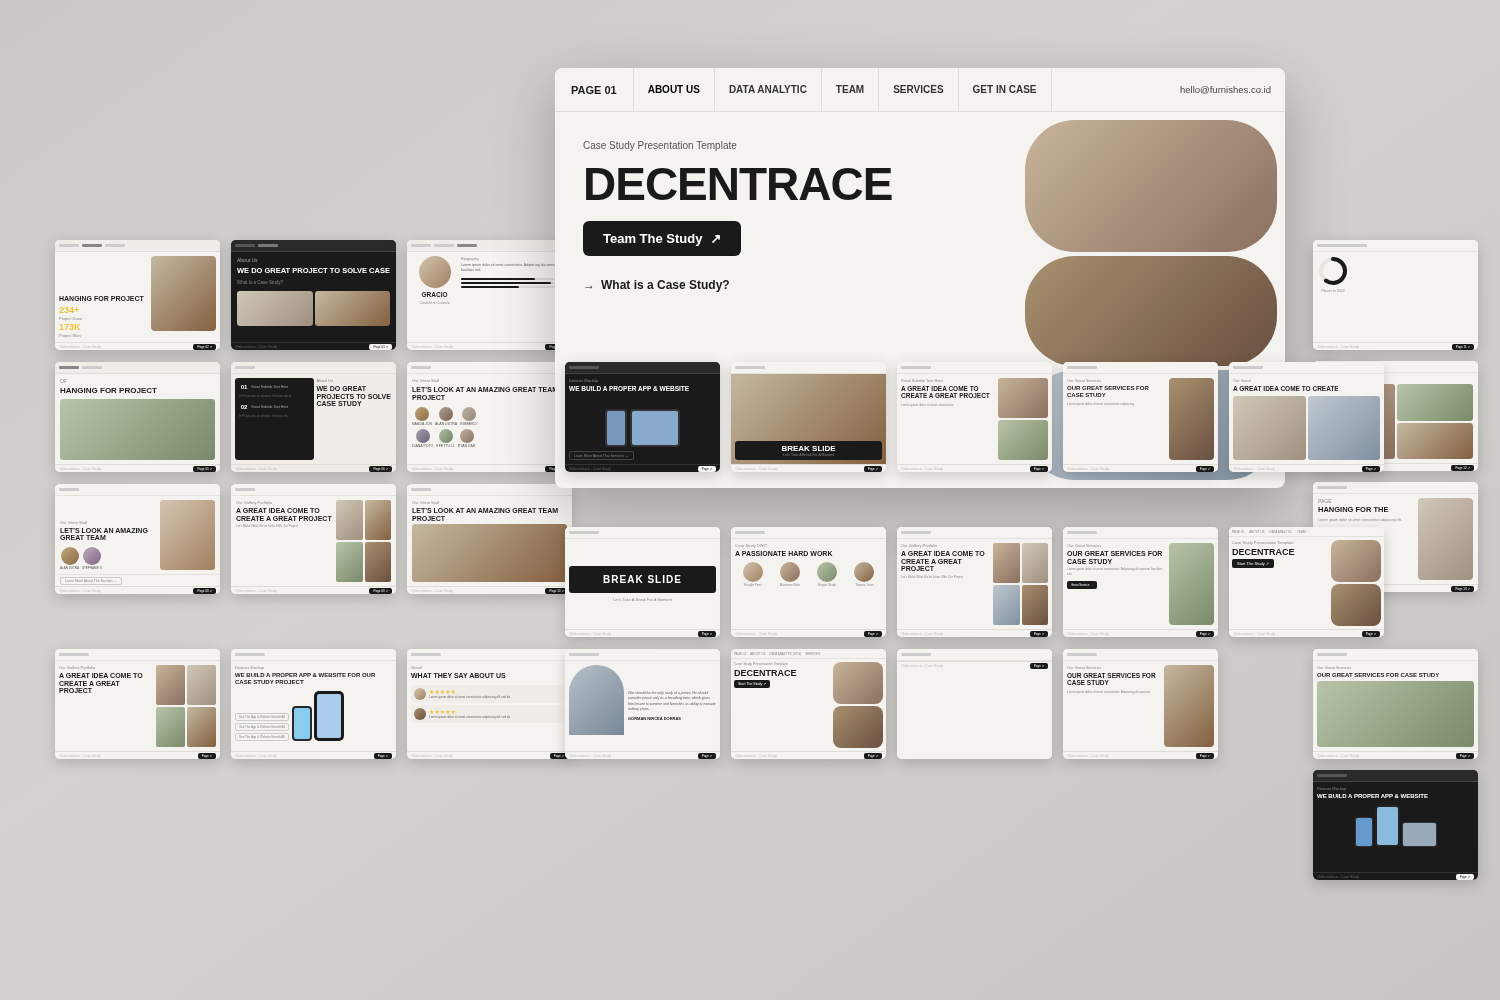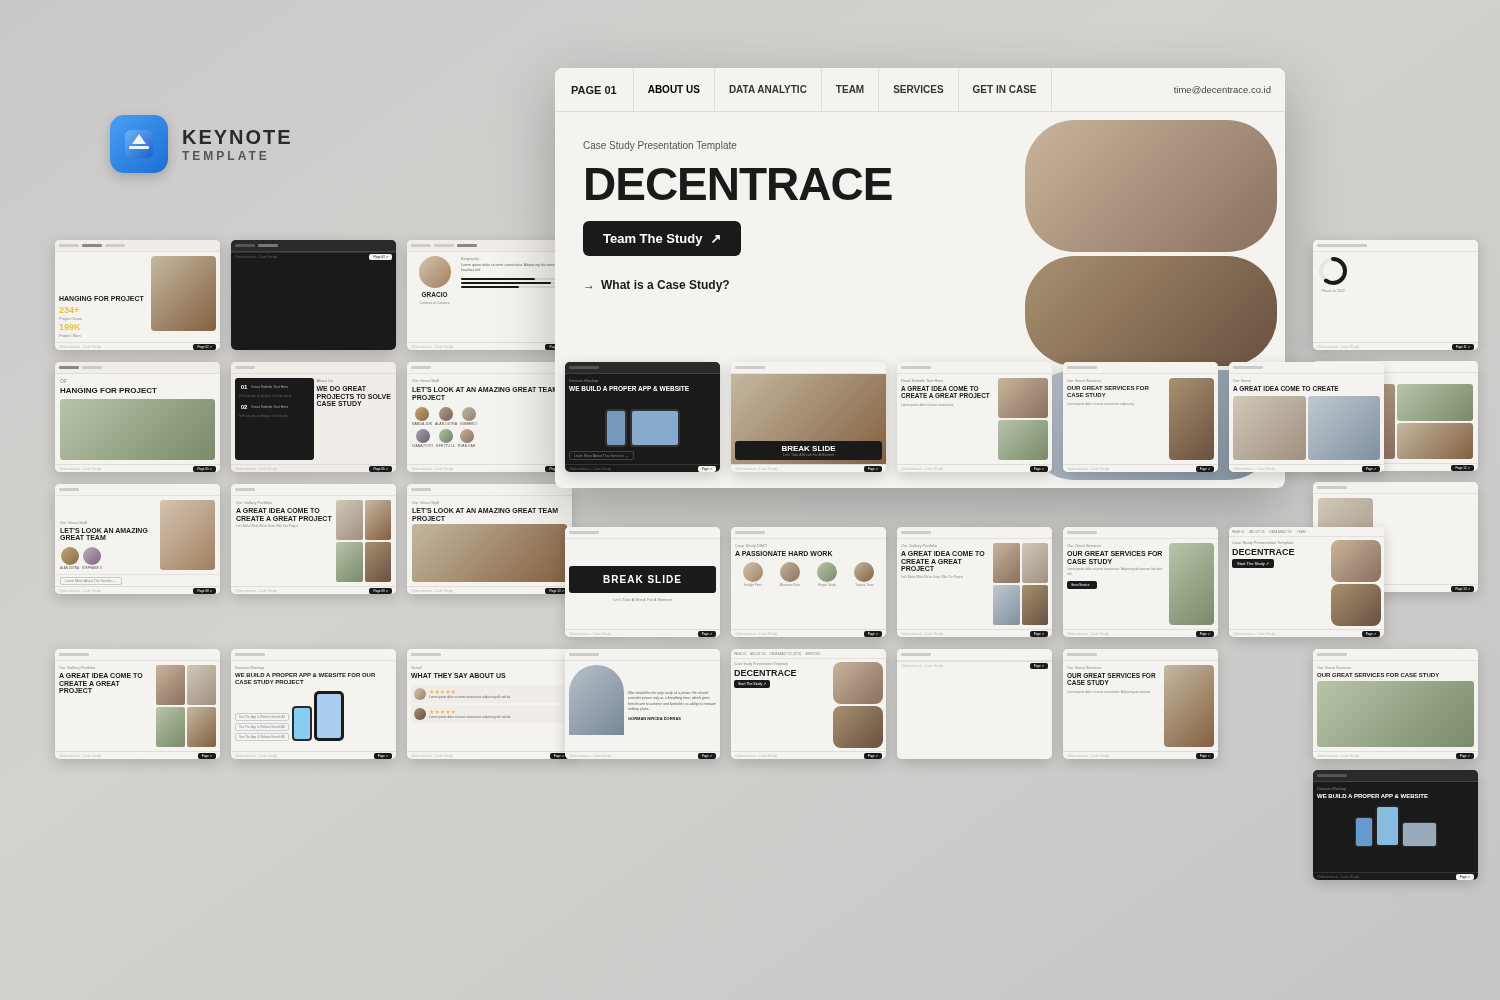--- a/index.html
+++ b/index.html
@@ -415,75 +415,69 @@
       height: 30px;
     }
   </style>
 </head>
 <body>
 
 <div class="page-wrapper">
 
   <div style="position:absolute;inset:0;background:linear-gradient(145deg,#cbc9c7 0%,#d4d2cf 40%,#c8c6c4 100%);"></div>
 
-  <div class="branding">
-    <div class="keynote-icon">
-      <svg viewBox="0 0 36 36" fill="none">
-        <rect x="4" y="4" width="28" height="28" rx="6" fill="url(#kg)"></rect>
-        <defs>
-          <linearGradient id="kg" x1="4" y1="4" x2="32" y2="32" gradientUnits="userSpaceOnUse">
-            <stop offset="0%" stop-color="#6eb4f7"></stop>
-            <stop offset="100%" stop-color="#1a60cc"></stop>
-          </linearGradient>
-        </defs>
-        <rect x="8" y="20" width="20" height="3" rx="1" fill="white" opacity="0.9"></rect>
-        <polygon points="18,8 25,18 11,18" fill="white" opacity="0.9"></polygon>
-      </svg>
-    </div>
-    <div class="brand-text">
-      <span class="brand-title">KEYNOTE</span>
-      <span class="brand-subtitle">TEMPLATE</span>
-    </div>
-  </div>
 
   <div style="position:absolute;top:240px;left:55px;display:flex;gap:11px;">
 
     <div class="slide-thumb">
       <div class="slide-inner slide-cream">
         <div class="slide-mini-nav">
             <div class="mini-nav-dot"></div>
             <div class="mini-nav-dot active"></div>
             <div class="mini-nav-dot"></div>
           </div>
         <div style="flex:1;display:flex;gap:3px;padding:4px;">
           <div style="flex:1;display:flex;flex-direction:column;justify-content:flex-end;gap:2px;">
             <div style="font-size:7px;font-weight:900;color:#1a1a1a;line-height:1.1;">HANGING FOR PROJECT</div>
             <div style="display:flex;flex-direction:column;gap:1px;">
               <div class="stat-number">234+</div>
               <div class="stat-label-sm">Project Done</div>
-              <div class="stat-number">199K</div>
+              <div class="stat-number">173K</div>
               <div class="stat-label-sm">Project Won</div>
             </div>
           </div>
           <div style="width:65px;height:75px;border-radius:4px;overflow:hidden;">
             <div class="img-sim img-meeting" style="width:100%;height:100%;"></div>
           </div>
         </div>
         <div class="slide-footer">
             <span class="slide-footer-text">@decentrace - Case Study</span>
             <span class="slide-footer-btn">Page 02 ↗</span>
           </div>
       </div>
     </div>
 
     <div class="slide-thumb">
       <div class="slide-inner" style="background:#1a1a1a;">
         <div style="height:12px;background:#2a2a2a;display:flex;align-items:center;padding:0 4px;gap:3px;border-bottom:0.5px solid #444;">
           <div style="width:20px;height:3px;background:#555;border-radius:1px;"></div>
           <div style="width:20px;height:3px;background:#777;border-radius:1px;"></div>
+        </div>
+        <div style="flex:1;padding:5px 6px;display:flex;flex-direction:column;gap:3px;">
+          <div style="font-size:5px;color:#aaa;">About Us</div>
+          <div style="font-size:7.5px;font-weight:900;color:#fff;line-height:1.2;text-transform:uppercase;">WE DO GREAT PROJECT TO SOLVE CASE</div>
+          <div style="font-size:4.5px;color:#888;margin-top:2px;">What Is a Case Study?</div>
+          <div style="display:flex;gap:2px;margin-top:3px;flex:1;">
+            <div style="flex:1;height:35px;border-radius:3px;overflow:hidden;">
+                <div class="img-sim img-office" style="width:100%;height:100%;"></div>
+              </div>
+            <div style="flex:1;height:35px;border-radius:3px;overflow:hidden;">
+                <div class="img-sim img-meeting" style="width:100%;height:100%;"></div>
+              </div>
+          </div>
         </div>
         <div style="height:8px;border-top:0.5px solid #333;display:flex;align-items:center;padding:0 4px;justify-content:space-between;">
           <span style="font-size:3.5px;color:#666;">@decentrace - Case Study</span>
           <span style="background:#f5f3ef;border-radius:2px;padding:1px 4px;font-size:3px;color:#1a1a1a;">Page 03 ↗</span>
         </div>
       </div>
     </div>
 
     <div class="slide-thumb">
       <div class="slide-inner slide-cream">
@@ -717,21 +711,21 @@
   <div class="hero-slide">
 
     <div class="hero-nav">
       <div class="hero-nav-page">PAGE 01</div>
       <div class="hero-nav-items">
         <div class="hero-nav-item active">ABOUT US</div>
         <div class="hero-nav-item">DATA ANALYTIC</div>
         <div class="hero-nav-item">TEAM</div>
         <div class="hero-nav-item">SERVICES</div>
         <div class="hero-nav-item">GET IN CASE</div>
-        <div class="hero-nav-email">time@decentrace.co.id</div>
+        <div class="hero-nav-email">hello@furnishes.co.id</div>
       </div>
     </div>
 
     <div class="hero-content">
       <div class="hero-left">
         <div class="hero-label">Case Study Presentation Template</div>
         <div class="hero-title">DECENTRACE</div>
         <button class="hero-cta">
           <span>Team The Study</span>
           <span>↗</span>
@@ -808,20 +802,25 @@
           </div>
       </div>
     </div>
 
     <div class="slide-thumb">
       <div class="slide-inner slide-cream">
         <div style="height:12px;background:#f5f3ef;display:flex;align-items:center;padding:0 4px;border-bottom:0.5px solid #e5e2dd;">
           <div style="width:30px;height:3px;background:#ccc;border-radius:1px;"></div>
         </div>
         <div style="flex:1;padding:4px 5px;display:flex;gap:3px;">
+          <div style="flex:1;display:flex;flex-direction:column;gap:2px;">
+            <div style="font-size:5px;color:#888;">PAGE</div>
+            <div style="font-size:7.5px;font-weight:900;color:#1a1a1a;line-height:1.1;text-transform:uppercase;">HANGING FOR THE</div>
+            <div style="font-size:3.5px;color:#888;line-height:1.5;margin-top:2px;">Lorem ipsum dolor sit amet consectetur adipiscing elit.</div>
+          </div>
           <div style="width:55px;border-radius:4px;overflow:hidden;">
               <div class="img-sim img-office" style="width:100%;height:100%;"></div>
             </div>
         </div>
         <div class="slide-footer">
             <span class="slide-footer-text">@decentrace - Case Study</span>
             <span class="slide-footer-btn">Page 13 ↗</span>
           </div>
       </div>
     </div>

